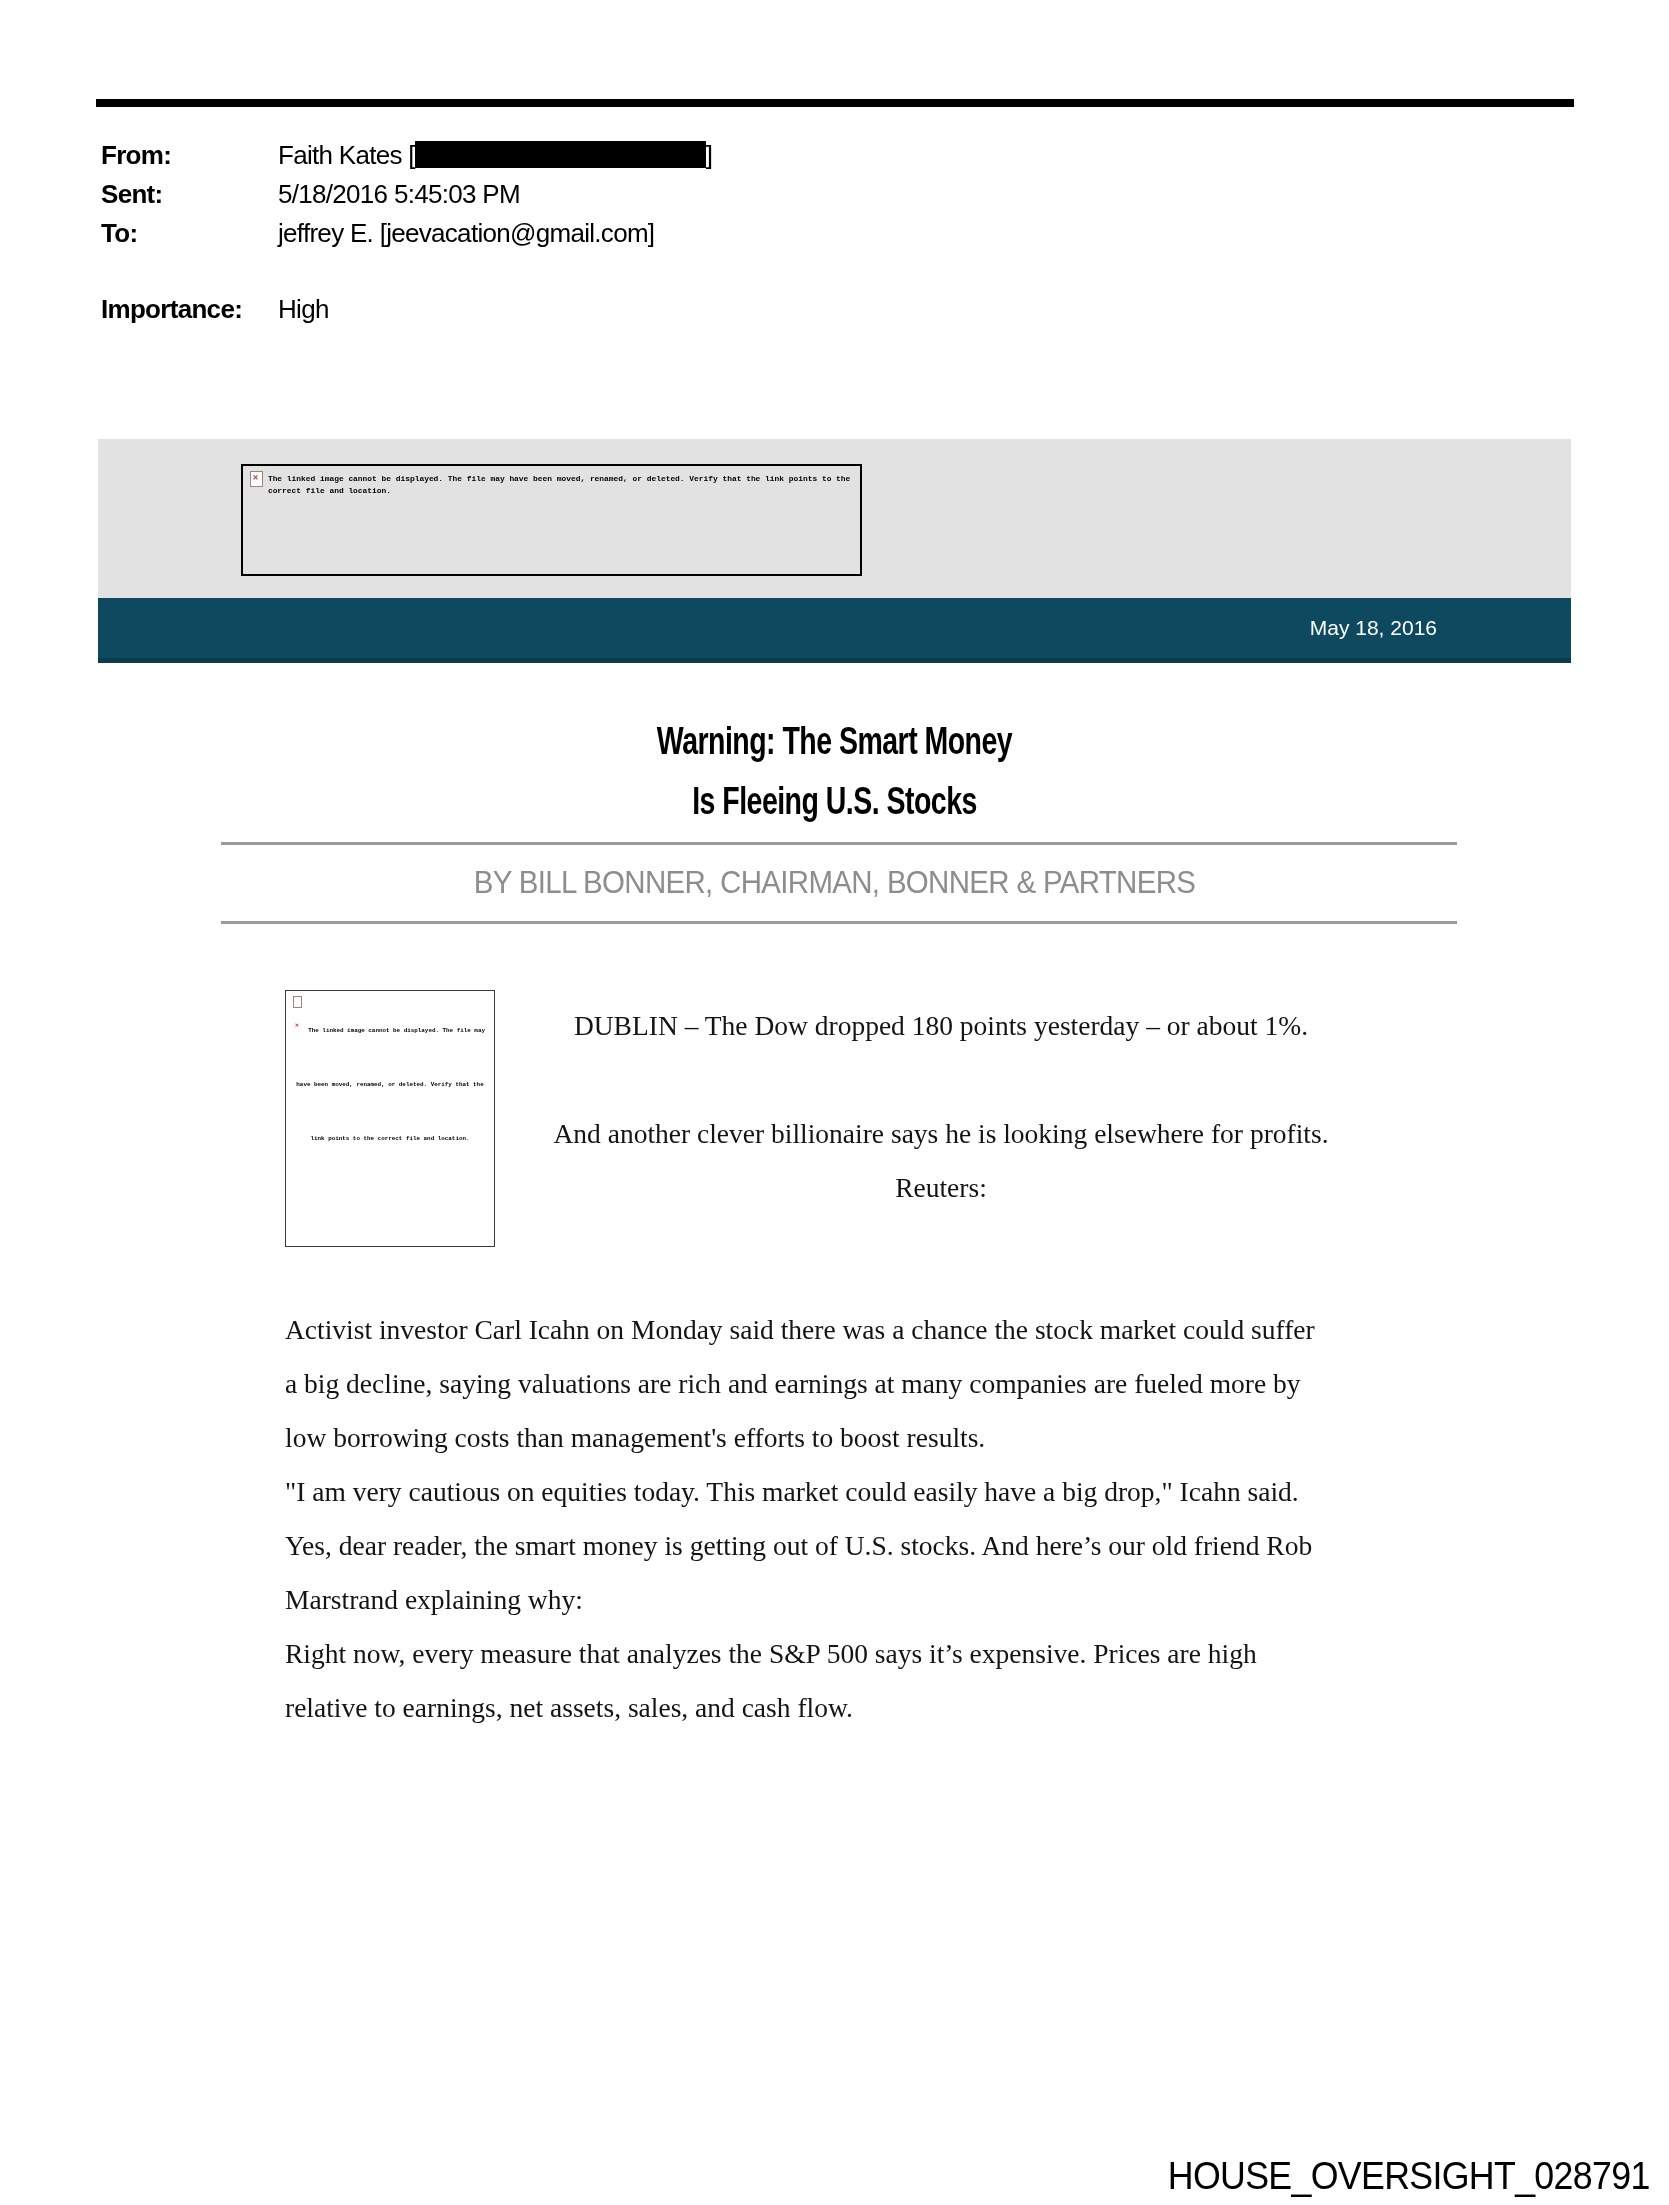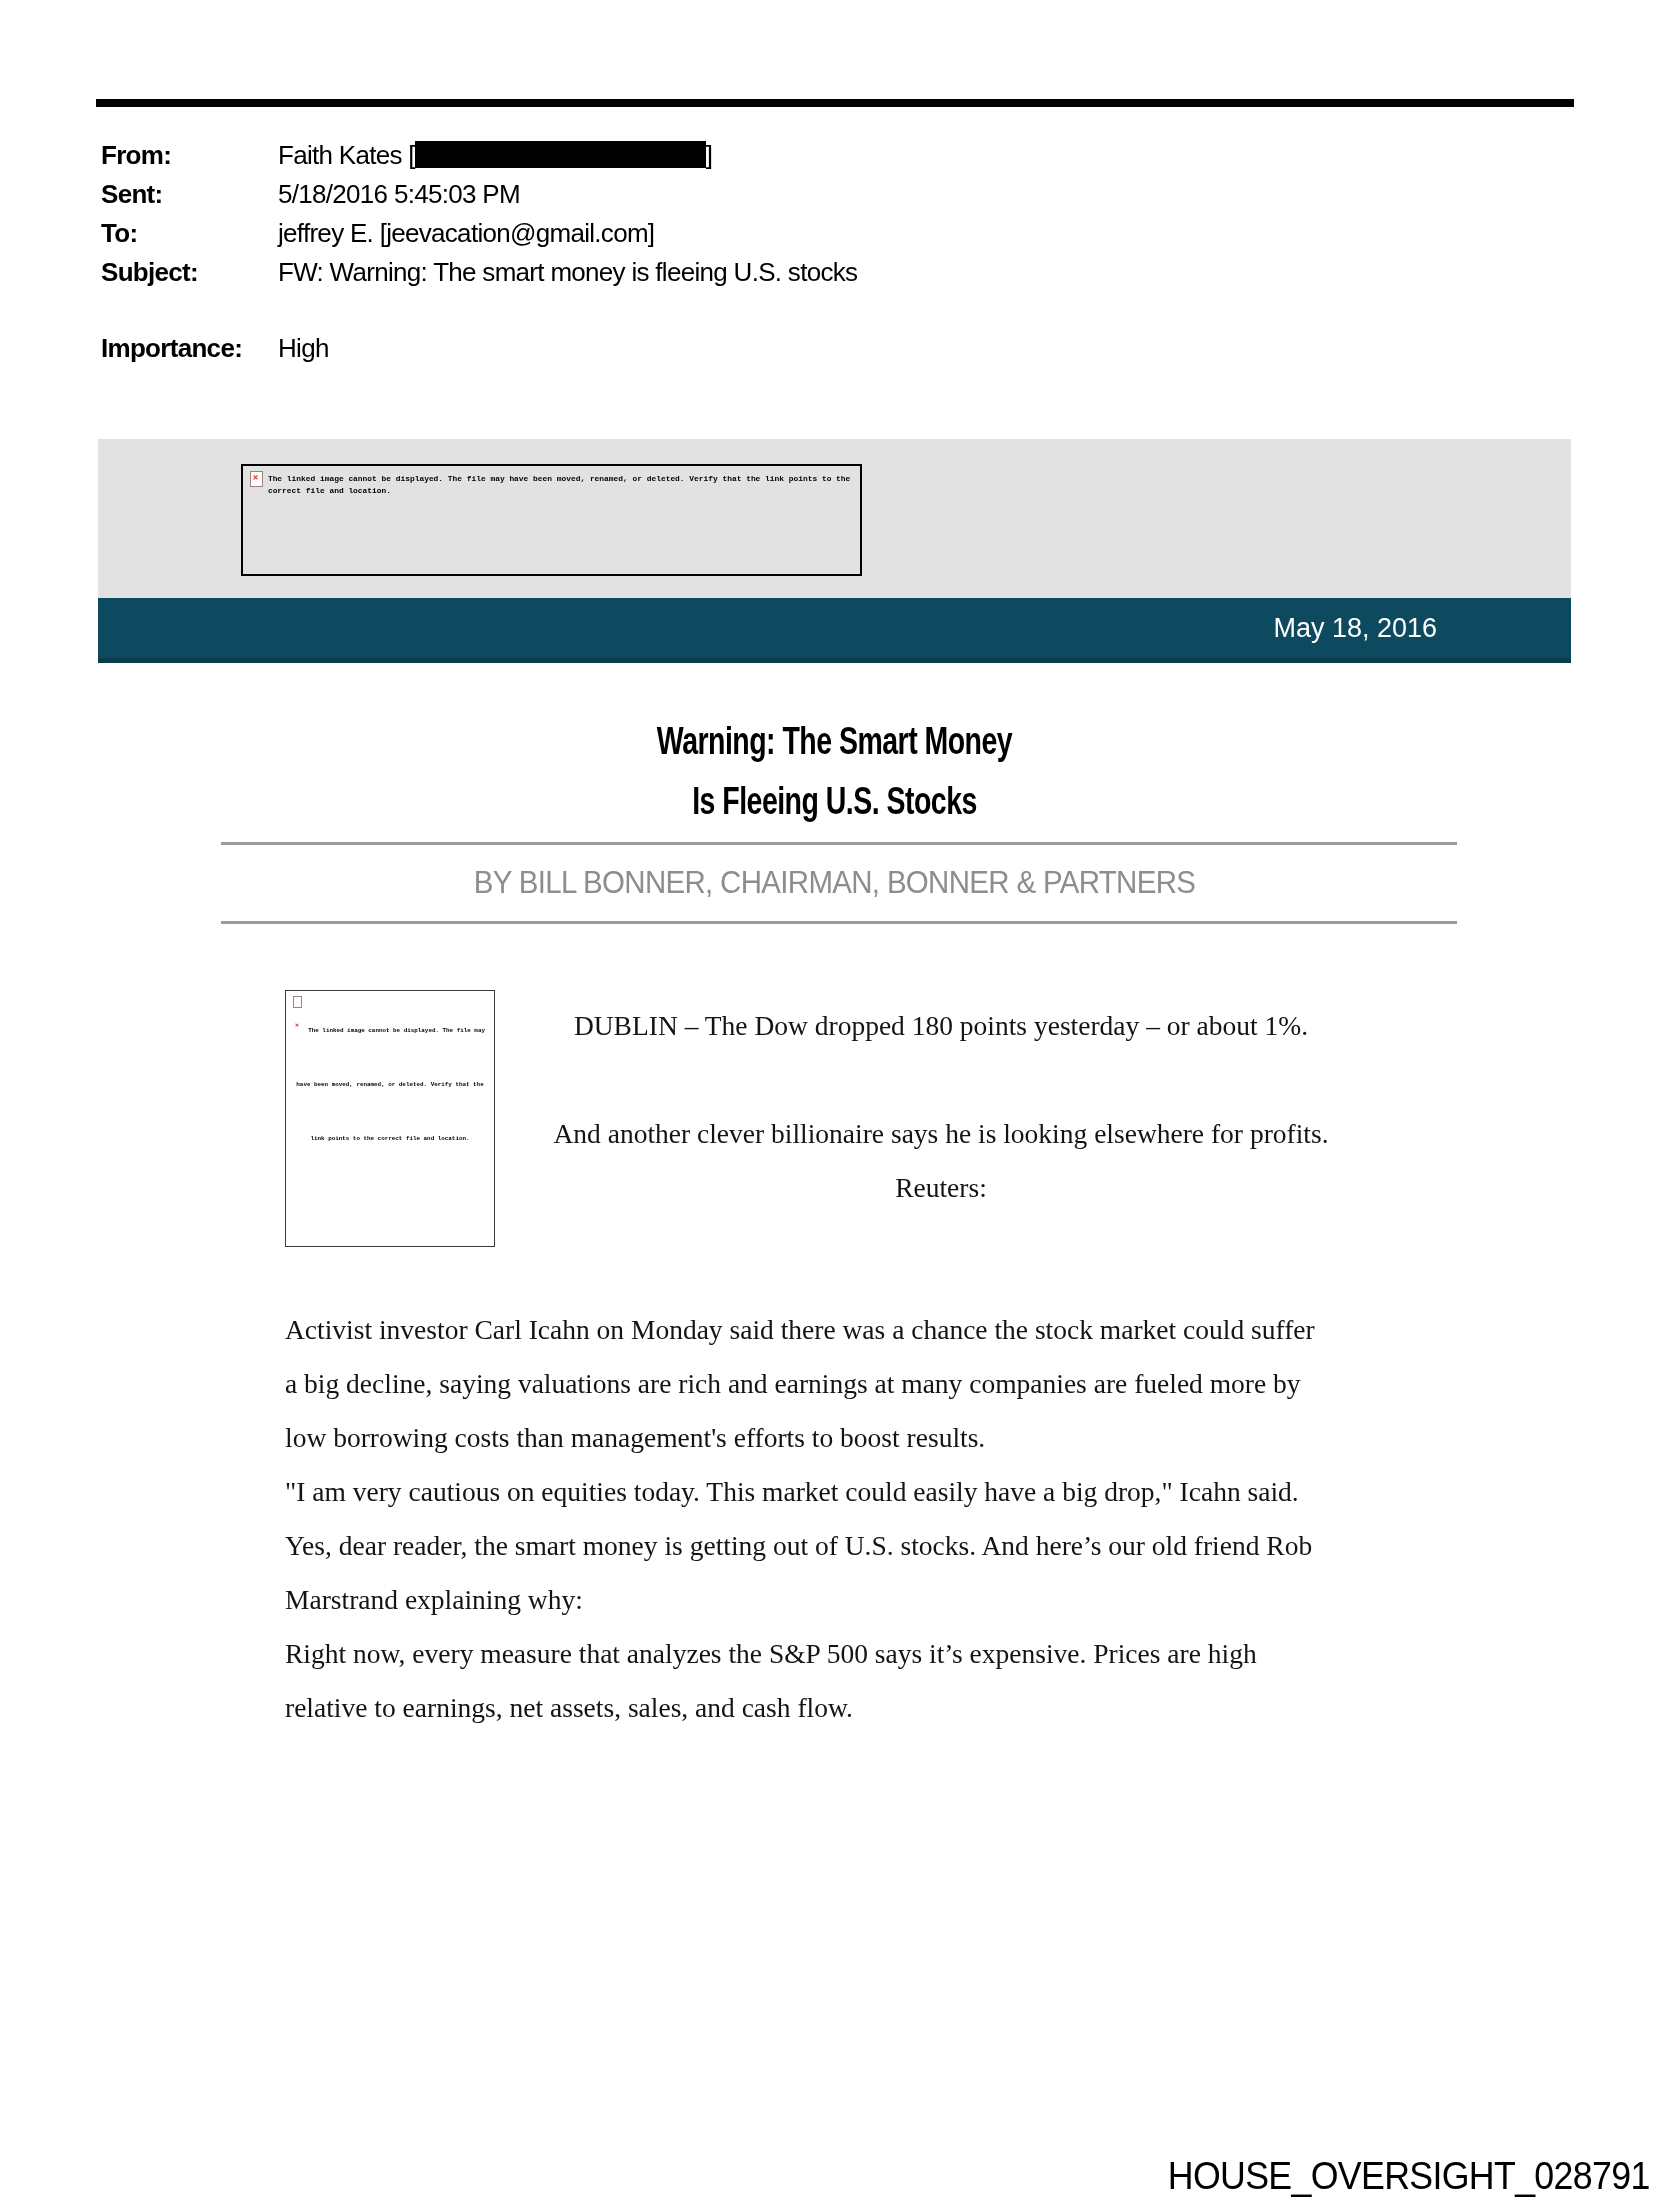--- a/index.html
+++ b/index.html
@@ -36,21 +36,21 @@
   .icon-lg{width:11.8px;height:14.4px;}
   .icon-sm{width:7.9px;height:9.8px;margin-right:3.3px;}
   .broken-icon::before{content:"\2715";position:absolute;color:#c0392b;font-weight:bold;}
   .icon-lg::before{font-size:7.2px;left:2px;top:1.3px;}
   .icon-sm::before{font-size:5.2px;left:1.3px;top:0.7px;}
 
   
   .teal-band{position:absolute;left:98px;top:598px;width:1473px;height:60px;
     background:var(--teal);border-bottom:5.9px solid var(--teal-dark);}
   .band-date{position:absolute;right:134px;top:50%;transform:translateY(-50%);
-    color:#ffffff;font-size:27px;letter-spacing:0;}
+    color:#ffffff;font-size:21px;letter-spacing:0;}
 
   
   .title{position:absolute;left:0;top:711px;width:1669px;text-align:center;
     font-weight:bold;font-size:38px;line-height:60px;letter-spacing:-0.7px;
     transform:scaleX(0.75);transform-origin:center;}
 
   
   .rule{position:absolute;left:221px;width:1236px;height:3.3px;background:var(--rule-gray);}
   .rule-top{top:842px;}
   .rule-bottom{top:921px;}
@@ -90,24 +90,20 @@
       <div class="hdr-value"><span>Faith Kates [</span><span class="redaction"></span><span>]</span></div>
     </div>
     <div class="hdr-row">
       <div class="hdr-label">Sent:</div>
       <div class="hdr-value">5/18/2016 5:45:03 PM</div>
     </div>
     <div class="hdr-row">
       <div class="hdr-label">To:</div>
       <div class="hdr-value">jeffrey E. [jeevacation@gmail.com]</div>
     </div>
-    <div class="hdr-row">
-      <div class="hdr-label">Subject:</div>
-      <div class="hdr-value">FW: Warning: The smart money is fleeing U.S. stocks</div>
-    </div>
     <div class="hdr-row importance">
       <div class="hdr-label">Importance:</div>
       <div class="hdr-value">High</div>
     </div>
   </div>
 
   <div class="banner">
     <div class="banner-box">
       <span class="broken-icon icon-lg"></span>
       <span class="tiny">The linked image cannot be displayed.  The file may have been moved, renamed, or deleted. Verify that the link points to the correct file and location.</span>

